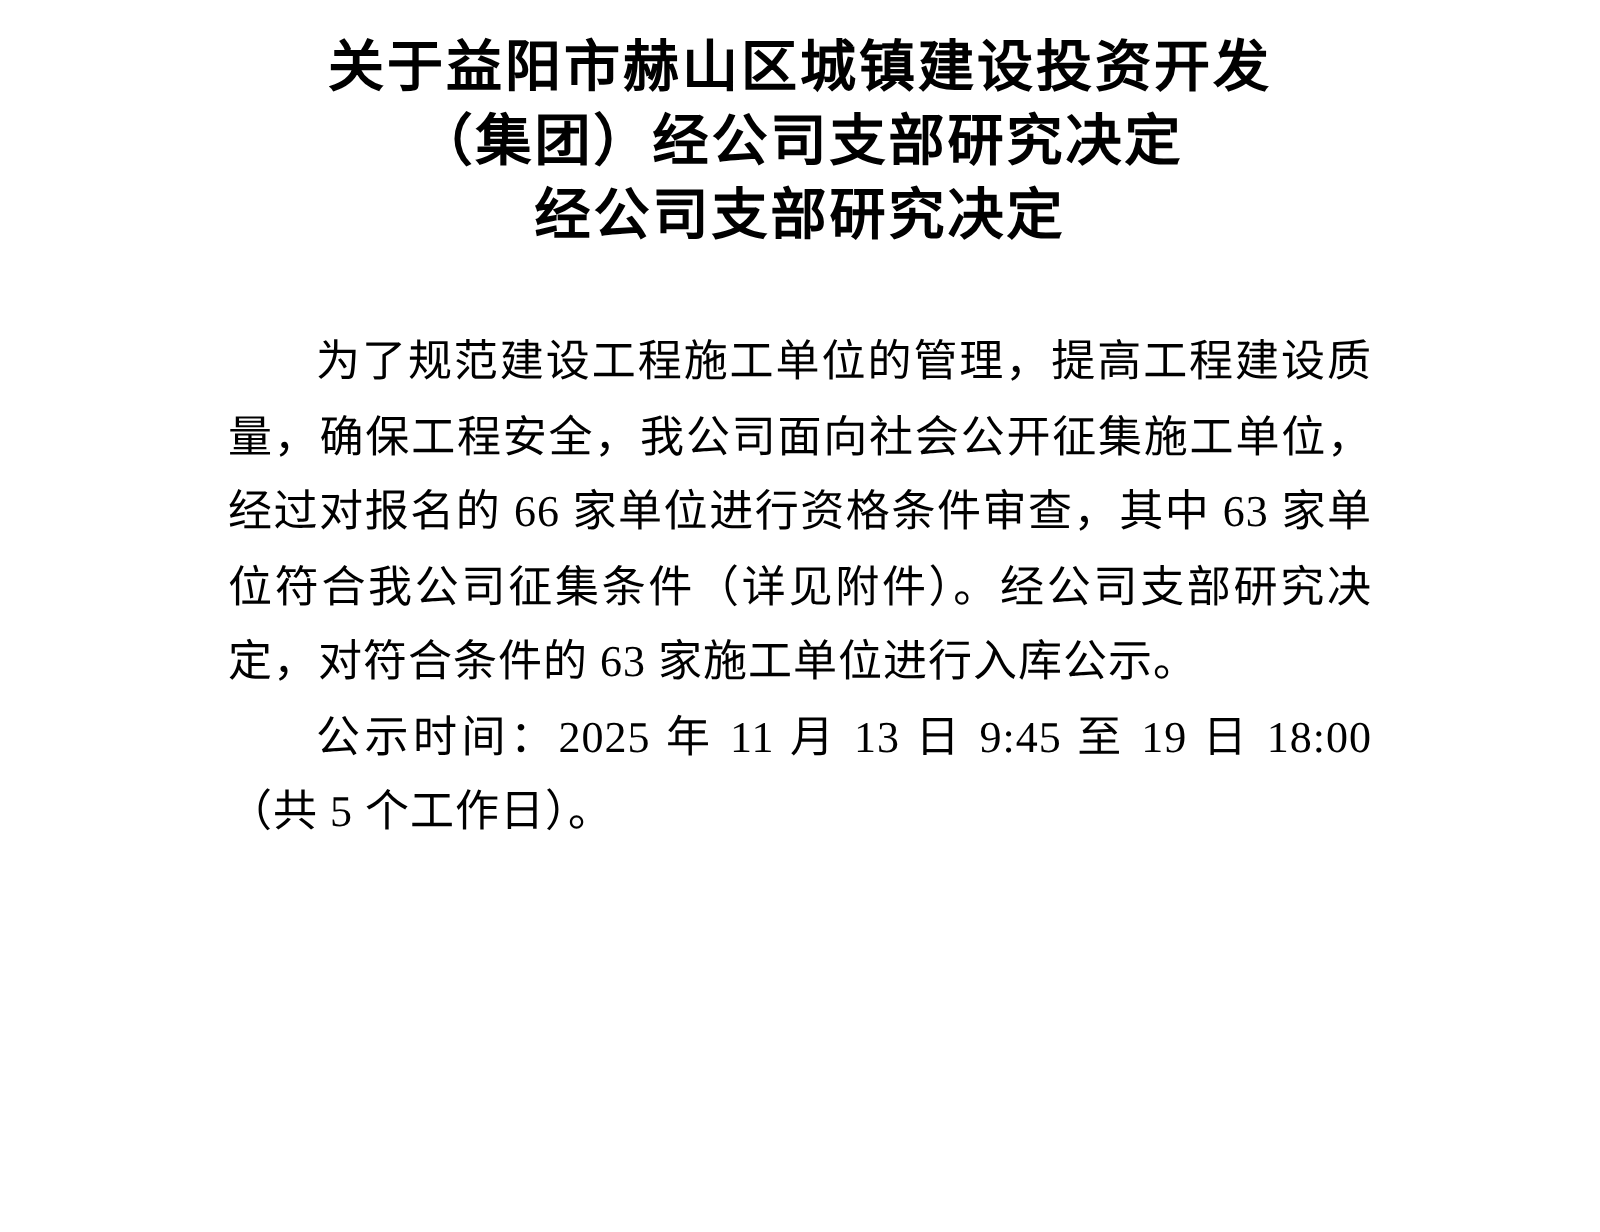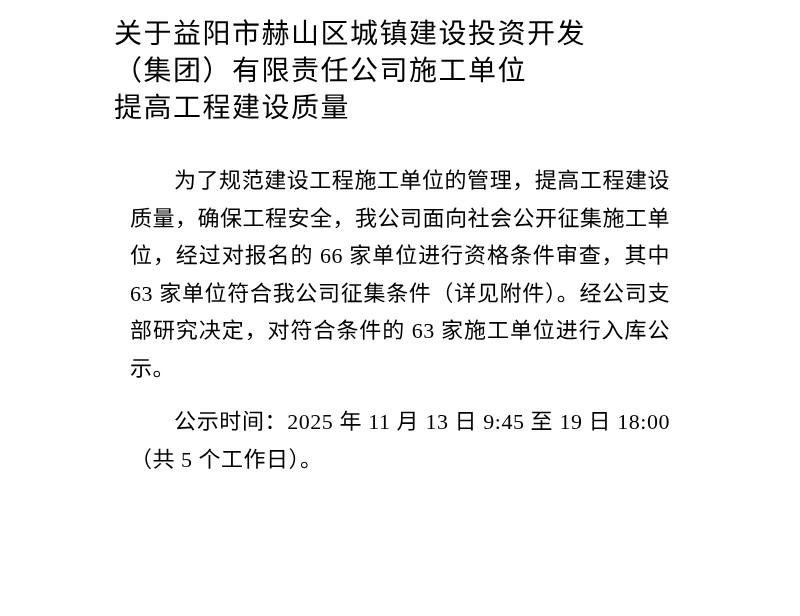--- a/index.html
+++ b/index.html
@@ -17,49 +17,50 @@
     box-sizing: border-box;
   }
   .content {
     width: 572px;
     margin: 0 auto;
     padding-top: 15px;
   }
   .doc-title {
     margin: 0 0 36px 0;
     font-family: "Liberation Sans", "DejaVu Sans", sans-serif;
-    font-weight: 400;
+    font-weight: 700;
     font-size: 28px;
     line-height: 37px;
     letter-spacing: 1.5px;
+    text-align: center;
     color: #000000;
   }
   .title-line {
     display: block;
   }
   .doc-body p.para {
-    margin: 16px;
+    margin: 0;
     font-family: "Liberation Serif", "DejaVu Serif", serif;
     font-size: 22px;
     line-height: 37.5px;
     text-align: justify;
     text-justify: inter-character;
     text-indent: 2em;
     color: #000000;
     letter-spacing: 0.5px;
   }
 </style>
 </head>
 <body>
 
 <div class="page">
   <div class="content">
     <h1 class="doc-title">
       <span class="title-line">关于益阳市赫山区城镇建设投资开发</span>
-      <span class="title-line">（集团）有限责任公司施工单位</span>
-      <span class="title-line">提高工程建设质量</span>
+      <span class="title-line">（集团）经公司支部研究决定</span>
+      <span class="title-line">经公司支部研究决定</span>
     </h1>
     <div class="doc-body">
       <p class="para">为了规范建设工程施工单位的管理，提高工程建设质量，确保工程安全，我公司面向社会公开征集施工单位，经过对报名的 66 家单位进行资格条件审查，其中 63 家单位符合我公司征集条件（详见附件）。经公司支部研究决定，对符合条件的 63 家施工单位进行入库公示。</p>
       <p class="para">公示时间：2025 年 11 月 13 日 9:45 至 19 日 18:00（共 5 个工作日）。</p>
     </div>
   </div>
 </div>
 
 </body></html>

